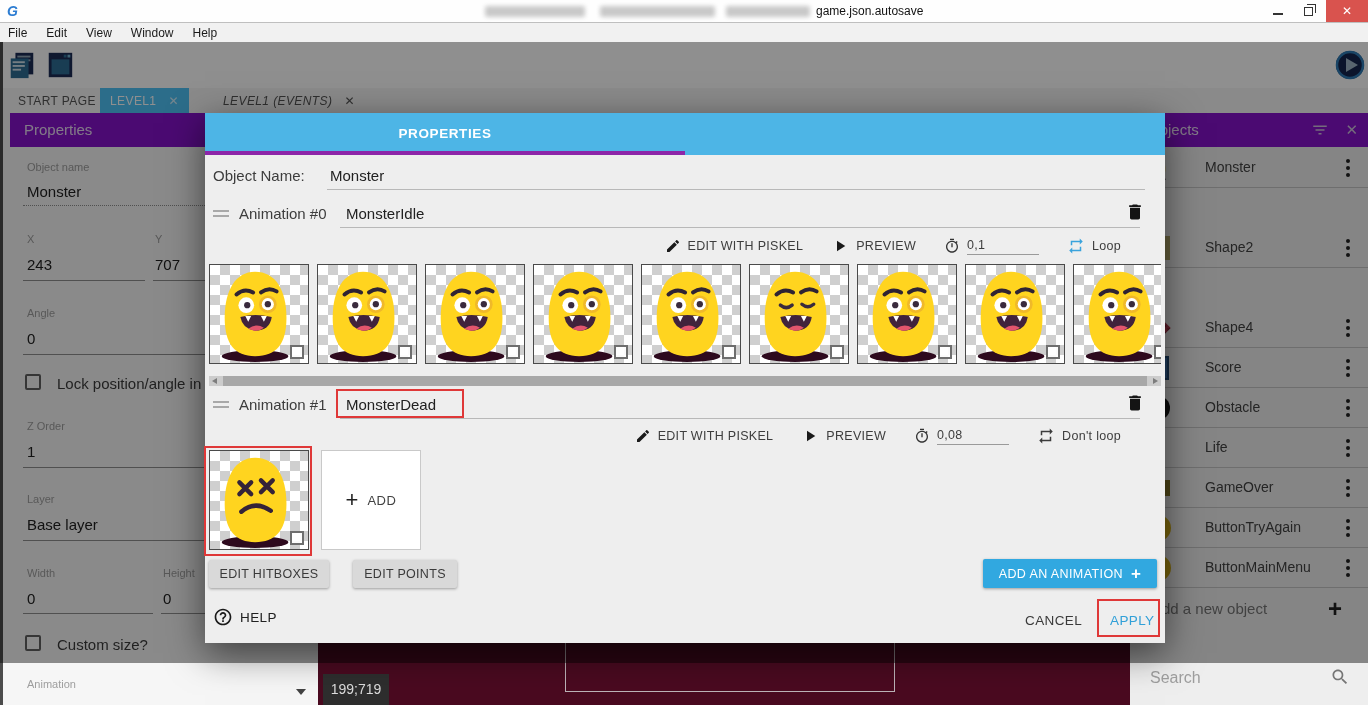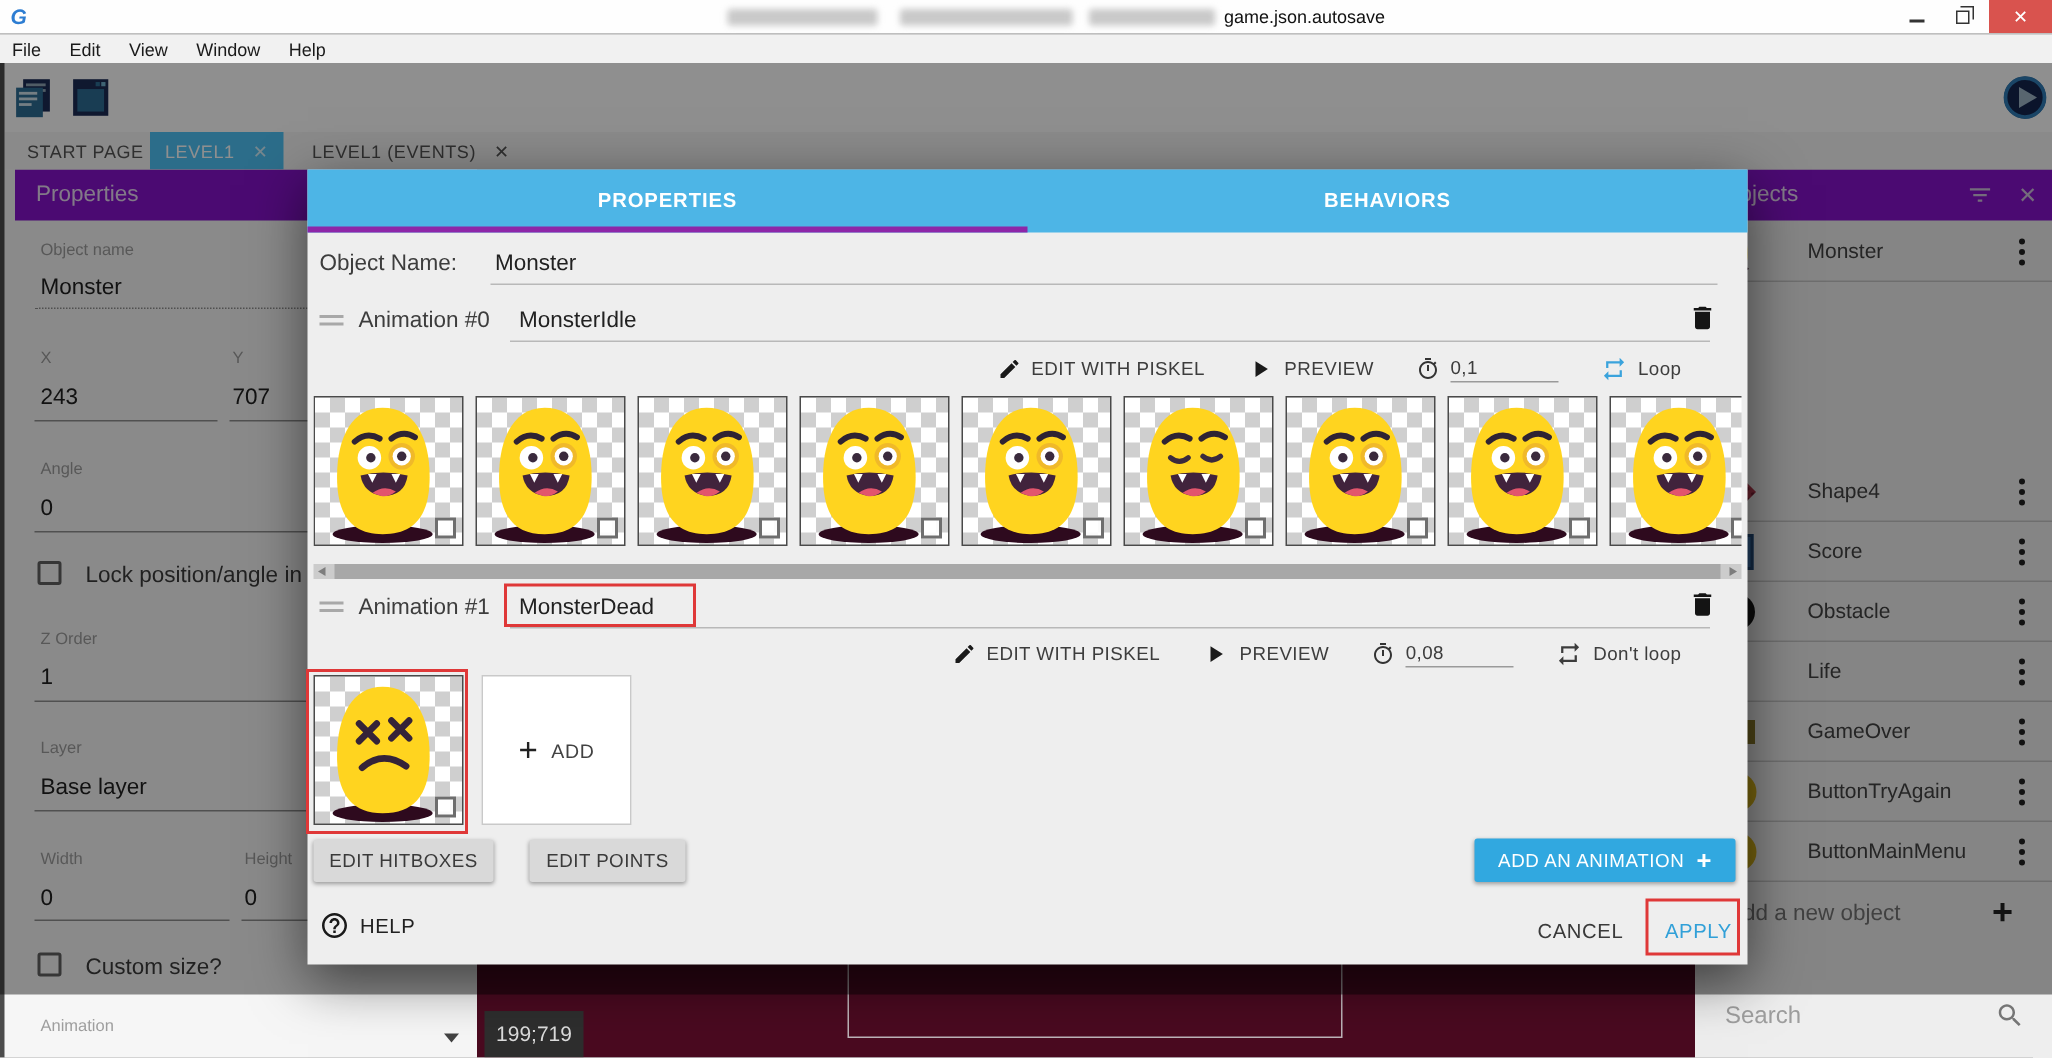--- a/index.html
+++ b/index.html
@@ -30,21 +30,21 @@
   .toolbar { position:absolute; left:3px; top:0; width:1365px; height:46px; background:#ffffff; }
   .tb-left { position:absolute; left:3px; top:5px; display:flex; gap:6px; align-items:center; }
   .tb-right { position:absolute; right:2px; top:5px; display:flex; gap:3px; align-items:center;flex-direction:column; }
   .tb-sep { width:1px; height:32px; background:#9a9a9a; margin:0 5px; }
   .ticon { width:32px; height:36px; display:flex; align-items:center; justify-content:center; }
 
   .tabrow { position:absolute; left:3px; top:46px; width:1365px; height:25px; background:#f6f6f6; font-size:12px; letter-spacing:.4px; }
   .tab { position:absolute; top:0; height:25px; display:flex; align-items:center; padding:0 10px; color:#555; text-transform:uppercase; }
   .tab-start { left:5px; }
   .tab-level1 { left:97px; background:#4fc3f7; color:#fff; }
-  .tab-events { left:195px; }
+  .tab-events { left:210px;font-style:italic; }
   .tab .x { margin-left:12px; font-size:12px; color:rgba(255,255,255,.75); }
   .tab-events .x { color:#555; }
 
   
   .lpanel { position:absolute; left:3px; top:71px; width:315px; height:592px; background:#f6f6f6; overflow:hidden; }
   .lpanel .phead { position:absolute; left:7px; top:0; width:308px; height:34px; background:#8612cb; color:#e8d9f2; font-size:15px; line-height:34px; padding-left:14px; }
   .flabel { position:absolute; font-size:11px; color:#9e9e9e; }
   .fvalue { position:absolute; font-size:15px; color:#212121; }
   .fline { position:absolute; height:0; border-bottom:1px solid #8f8f8f; }
   .fline.dotted { border-bottom-style:dotted; }
@@ -400,20 +400,31 @@
             <use href="#monster-idle"></use>
           </svg>
         </span>
         <span class="oname">Monster</span>
         <span class="kebab">
           <i></i>
           <i></i>
           <i></i>
         </span>
       </div>
+    <div class="obj-row" style="top:115px">
+        <span class="othumb">
+          <span class="t-square"></span>
+        </span>
+        <span class="oname">Shape2</span>
+        <span class="kebab">
+          <i></i>
+          <i></i>
+          <i></i>
+        </span>
+      </div>
     <div class="obj-row" style="top:195px">
         <span class="othumb">
           <span class="t-diamond"></span>
         </span>
         <span class="oname">Shape4</span>
         <span class="kebab">
           <i></i>
           <i></i>
           <i></i>
         </span>
@@ -491,21 +502,20 @@
           <use href="#ic-search" fill="#757575"></use>
         </svg></span>
   </div>
 </div>
 
 <div class="dim"></div>
 
 <div class="dialog">
   <div class="dlg-head">
     <div class="dlg-tab">PROPERTIES</div>
-    <div class="dlg-tab">BEHAVIORS</div>
     <div class="dlg-indicator"></div>
   </div>
 
   <span class="dlg-label" style="left:8px;top:54px">Object Name:</span>
   <span class="dlg-value" style="left:125px;top:54px">Monster</span>
   <div class="dlg-line" style="left:122px;top:76px;width:818px"></div>
 
   <span class="drag-handle" style="left:8px;top:97px">
       <i></i>
       <i></i>

